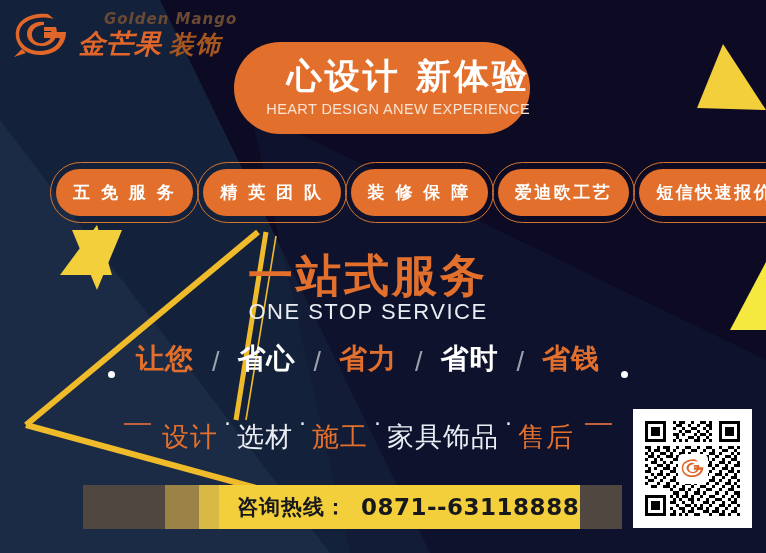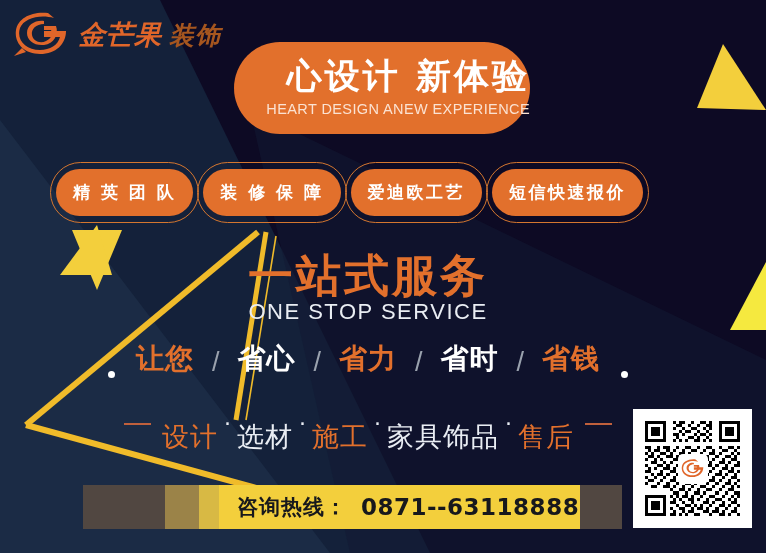--- a/index.html
+++ b/index.html
@@ -223,33 +223,38 @@
     </g>
   </svg>
 
   <div id="logo">
     <svg id="logo-mark" viewBox="0 0 56 44" xmlns="http://www.w3.org/2000/svg">
       <path d="M40,6 C26,2 10,6 6,16 C2,28 12,38 26,38 C36,38 44,33 46,25 L30,25 L30,19 L52,19 C52,32 42,42 26,42 C10,42 0,31 2,18 C4,6 18,-1 34,1 Z" fill="#e0662a"></path>
       <path d="M30,12 C22,12 17,17 18,23 C19,29 26,32 32,29 C37,27 39,22 37,18 L30,18 L30,14 L42,14 C45,22 40,32 30,33 C20,34 13,28 13,21 C13,13 21,8 30,9 Z" fill="#e0662a"></path>
       <path d="M12,40 L0,44 L8,36 Z" fill="#e0662a"></path>
     </svg>
     <div class="logo-text">
+      <div class="logo-en">Golden Mango</div>
       <div class="logo-cn">
         <span class="logo-cn-main">金芒果</span>
         <span class="logo-cn-sub">装饰</span>
       </div>
     </div>
   </div>
 
   <div id="headline">
     <div id="headline-cn">心设计  新体验</div>
     <div id="headline-en">HEART DESIGN ANEW EXPERIENCE</div>
   </div>
 
   <div id="pills">
+    <div class="pill-wrap">
+      <div class="pill-ring"></div>
+      <div class="pill">五 免 服 务</div>
+    </div>
     <div class="pill-wrap">
       <div class="pill-ring"></div>
       <div class="pill">精 英 团 队</div>
     </div>
     <div class="pill-wrap">
       <div class="pill-ring"></div>
       <div class="pill">装 修 保 障</div>
     </div>
     <div class="pill-wrap">
       <div class="pill-ring"></div>

